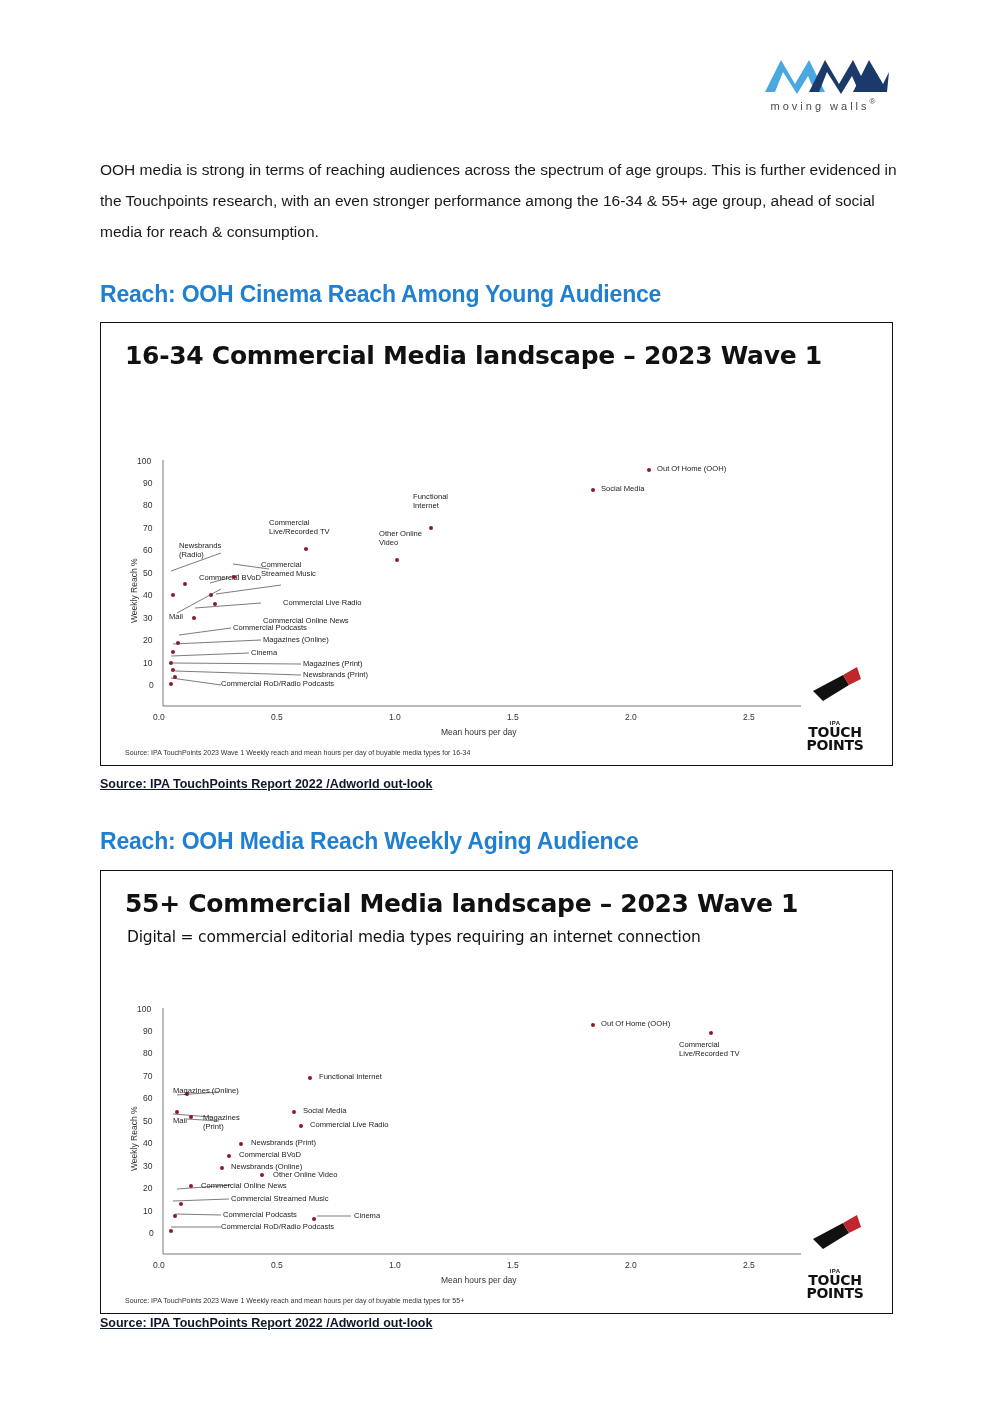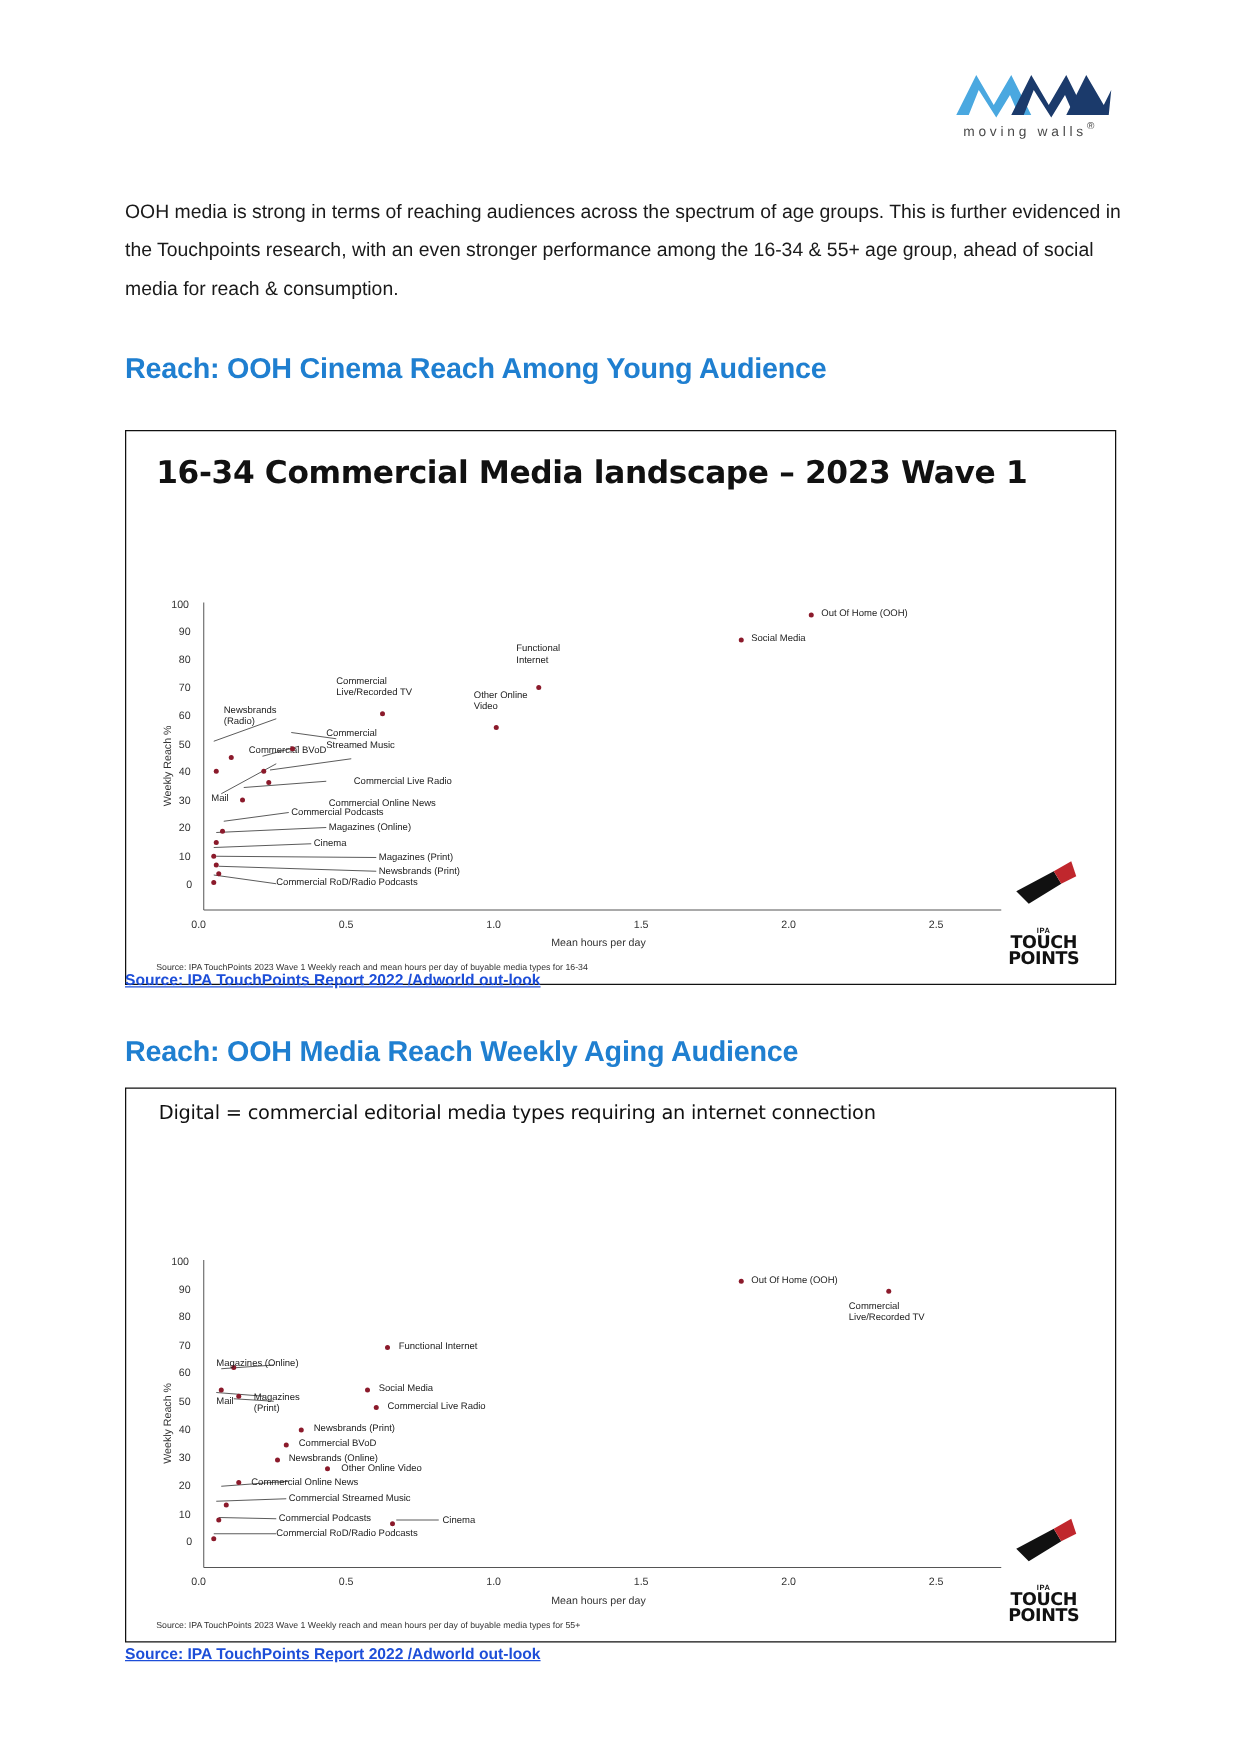--- a/index.html
+++ b/index.html
@@ -40,21 +40,21 @@
 
   
   h2.section {
     color: #1f7fd0;
     font-size: 23px;
     font-weight: bold;
     margin: 0;
     letter-spacing: -0.2px;
   }
   .src-link {
-    color: #1d4ed8;
+    color: #0f172a;
     font-size: 12.5px;
     font-weight: bold;
     text-decoration: underline;
     display: inline-block;
   }
 
   
   .figure {
     border: 1px solid #111;
     background: #fff;
@@ -149,21 +149,21 @@
       <path d="M46 40 L62 8 L76 32 L90 8 L106 40 L96 40 L89 24 L78 42 L64 20 L56 40 Z" fill="#1b3a6b"></path>
       <path d="M90 40 L106 8 L120 32 L126 20 L124 40 Z" fill="#1b3a6b"></path>
     </svg>
     <div><span class="logo-text">moving walls</span><span class="logo-reg">®</span></div>
   </div>
 
   <p class="intro">OOH media is strong in terms of reaching audiences across the spectrum of age groups. This is further evidenced in the Touchpoints research, with an even stronger performance among the 16-34 &amp; 55+ age group,  ahead of social media for reach &amp; consumption.</p>
 
   <h2 class="section" style="position:absolute; top:281px; left:100px;">Reach: OOH Cinema Reach Among Young Audience</h2>
 
-  <div class="figure" style="position:absolute; top:344px; left:100px;">
+  <div class="figure" style="position:absolute; top:322px; left:100px;">
     <div class="fig-title">16-34 Commercial Media landscape – 2023 Wave 1</div>
 
     <div class="plot">
       <svg width="793" height="444" style="position:absolute; left:0; top:0;">
 
         <line x1="62" y1="383" x2="700" y2="383" stroke="#555" stroke-width="0.8"></line>
         <line x1="62" y1="137" x2="62" y2="383" stroke="#555" stroke-width="0.8"></line>
 
         <g stroke="#444" stroke-width="0.7">
           <line x1="70" y1="248" x2="120" y2="230"></line>
@@ -271,20 +271,21 @@
       <div class="tp-name">TOUCH</div>
       <div class="tp-name">POINTS</div>
     </div>
   </div>
 
   <a class="src-link" href="#" style="position:absolute; top:777px; left:100px;">Source:  IPA TouchPoints Report 2022 /Adworld out-look</a>
 
   <h2 class="section" style="position:absolute; top:828px; left:100px;">Reach: OOH Media Reach Weekly Aging Audience</h2>
 
   <div class="figure" style="position:absolute; top:870px; left:100px;">
+    <div class="fig-title">55+ Commercial Media landscape – 2023 Wave 1</div>
     <div class="fig-sub">Digital = commercial editorial media types requiring an internet connection</div>
 
     <div class="plot">
       <svg width="793" height="444" style="position:absolute; left:0; top:0;">
         <line x1="62" y1="383" x2="700" y2="383" stroke="#555" stroke-width="0.8"></line>
         <line x1="62" y1="137" x2="62" y2="383" stroke="#555" stroke-width="0.8"></line>
         <g stroke="#444" stroke-width="0.7">
           <line x1="76" y1="224" x2="118" y2="221"></line>
           <line x1="72" y1="243" x2="110" y2="246"></line>
           <line x1="86" y1="248" x2="118" y2="250"></line>

